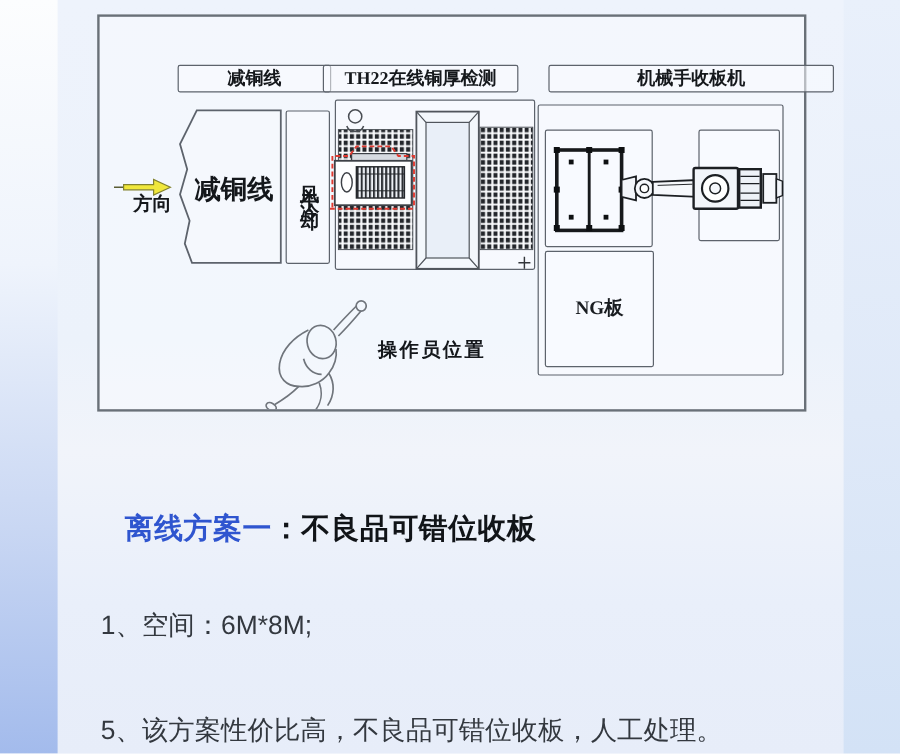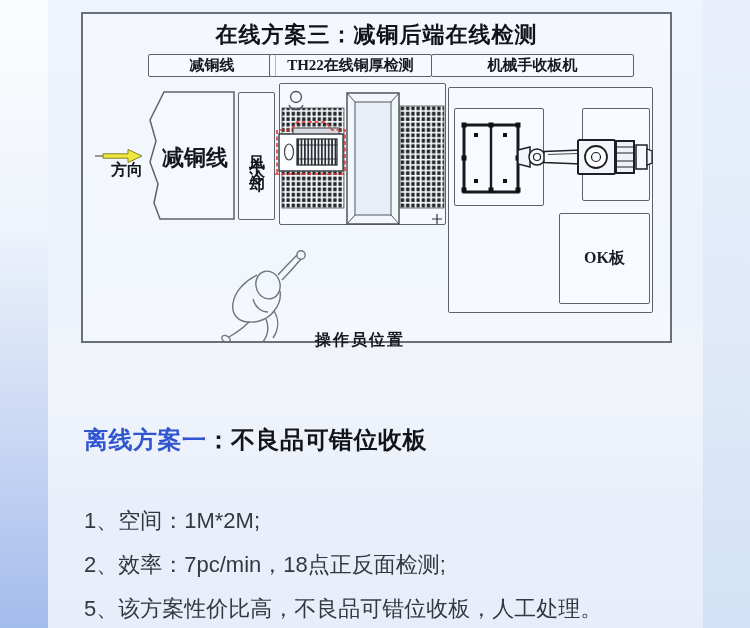--- a/index.html
+++ b/index.html
@@ -22,44 +22,43 @@
   .vtext{writing-mode:vertical-rl;text-orientation:upright;letter-spacing:7px;
         font-family:"Liberation Serif","DejaVu Serif",serif;font-weight:bold;font-size:16px;color:#14171b;}
   .lines{position:absolute;left:0;top:0;z-index:2;pointer-events:none;}
   .lbl{position:absolute;z-index:3;font-family:"Liberation Serif","DejaVu Serif",serif;
         font-weight:bold;color:#14171b;}
   .dg-title{position:absolute;left:0;top:6px;width:100%;text-align:center;z-index:1;
         font-family:"Liberation Serif","DejaVu Serif",serif;font-weight:bold;font-size:22px;
         letter-spacing:1px;color:#101318;}
   .offline-heading{position:absolute;left:84px;top:424px;font-size:24px;font-weight:bold;
         letter-spacing:0.5px;z-index:3;}
-  .offline-heading .hl{color:#2f55cf;}
+  .offline-heading .hl{color:#2f55cf;margin-left:20px;}
   .offline-heading .hrest{color:#111418;}
   .list-item{position:absolute;left:84px;font-size:22px;color:#33383f;z-index:3;line-height:26px;}
 </style>
 </head>
 <body>
 
 <div class="page">
   <div class="bg-left"></div>
   <div class="bg-right"></div>
 
   <div class="diagram">
-    <div class="dg-title">在线方案三：减铜后端在线检测</div>
 
     <div class="bx hdr" style="left:65px;top:40px;width:128px;height:23px;">减铜线</div>
     <div class="bx hdr" style="left:186px;top:40px;width:163px;height:23px;">TH22在线铜厚检测</div>
-    <div class="bx hdr" style="left:348px;top:40px;width:203px;height:23px;">机械手收板机</div>
+    <div class="bx hdr" style="left:374px;top:40px;width:238px;height:23px;">机械手收板机</div>
 
     <div class="bx" style="left:196px;top:69px;width:167px;height:142px;"></div>
     <div class="bx" style="left:365px;top:73px;width:205px;height:226px;"></div>
     <div class="bx" style="left:371px;top:94px;width:90px;height:98px;"></div>
     <div class="bx" style="left:499px;top:94px;width:68px;height:93px;"></div>
-    <div class="bx center" style="left:476px;top:199px;width:91px;height:91px;">
-      <span class="boardlbl">OK板</span>
+    <div class="bx center" style="left:371px;top:195px;width:91px;height:97px;">
+      <span class="boardlbl">NG板</span>
     </div>
     <div class="bx center" style="left:155px;top:78px;width:37px;height:128px;">
       <span class="vtext">风干冷却</span>
     </div>
 
     <svg class="lines" width="587" height="327" viewBox="0 0 587 327">
       <defs>
         <pattern id="rollerGrid" width="5.2" height="5.4" patternUnits="userSpaceOnUse">
           <rect width="5.2" height="5.4" fill="#fafbfd"></rect>
           <rect x="0.6" y="0.6" width="3.4" height="3.8" fill="#23262b"></rect>
@@ -158,21 +157,20 @@
         <path d="M170,285 C172,293 178,298 185,298"></path>
         <path d="M166,308 C160,314 153,319 146,323"></path>
         <ellipse cx="143" cy="325" rx="4.5" ry="3" transform="rotate(30 143 325)"></ellipse>
         <path d="M183,305 C186,313 185,322 179,329"></path>
         <path d="M191,297 C196,305 196,315 190,324"></path>
       </g>
     </svg>
 
     <div class="lbl" style="left:76px;top:129px;width:72px;text-align:center;font-size:22px;">减铜线</div>
     <div class="lbl" style="left:24px;top:146px;width:40px;text-align:center;font-size:16px;">方向</div>
-    <div class="lbl" style="left:232px;top:268px;font-size:16px;letter-spacing:2px;margin-top:48px;">操作员位置</div>
+    <div class="lbl" style="left:232px;top:268px;font-size:16px;letter-spacing:2px;">操作员位置</div>
   </div>
 
   <div class="offline-heading"><span class="hl">离线方案一</span><span class="hrest">：不良品可错位收板</span></div>
 
-  <div class="list-item" style="top:508px;">1、空间：1M*2M;</div>
-  <div class="list-item" style="top:552px;">2、效率：7pc/min，18点正反面检测;</div>
+  <div class="list-item" style="top:508px;">1、空间：6M*8M;</div>
   <div class="list-item" style="top:596px;">5、该方案性价比高，不良品可错位收板，人工处理。</div>
 </div>
 
 </body></html>

